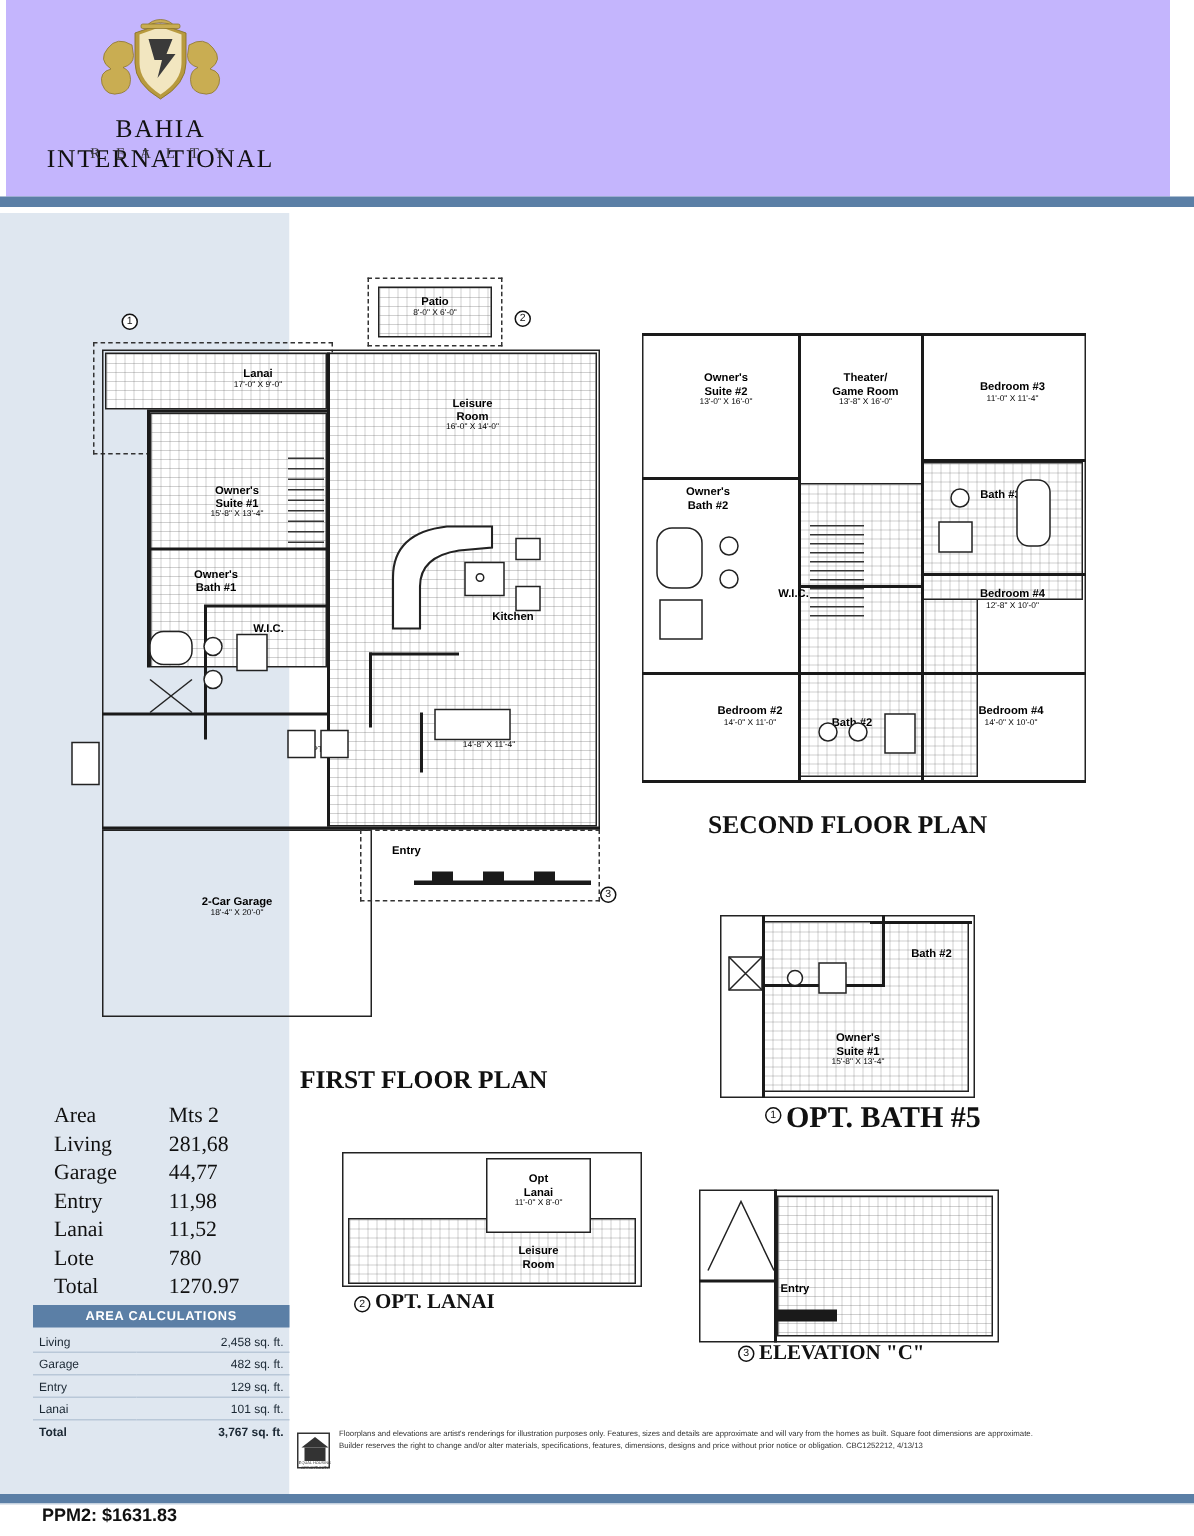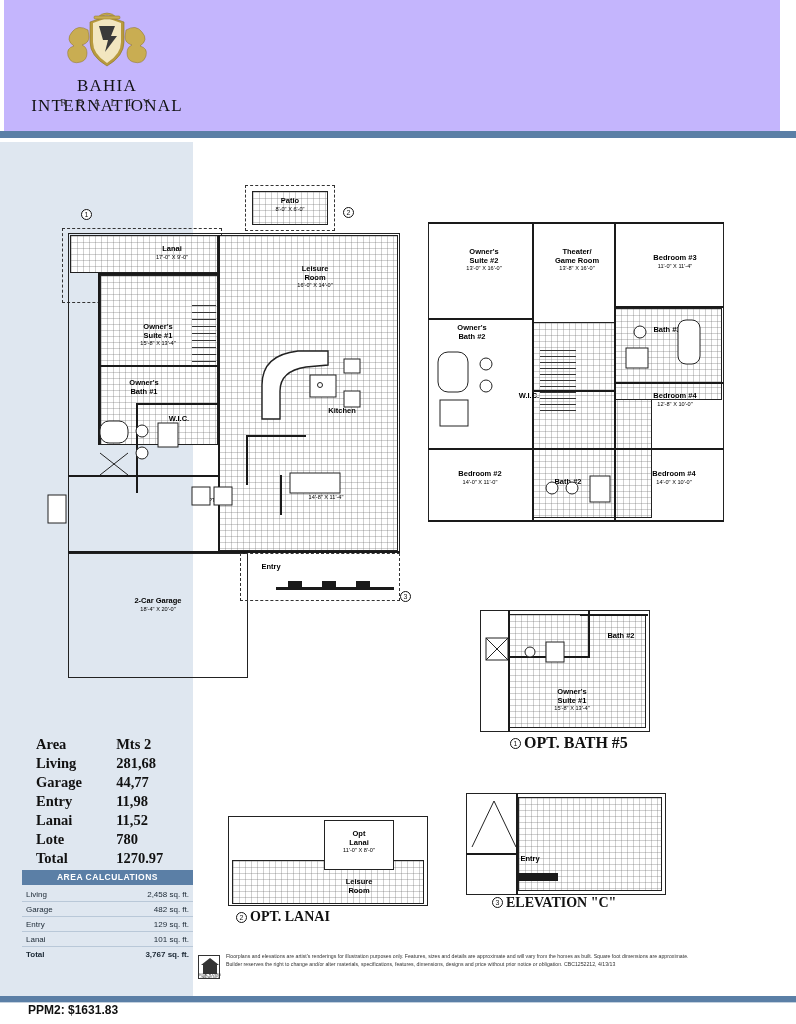--- a/index.html
+++ b/index.html
@@ -85,21 +85,21 @@
   .room-label .rd { font-size:5.6px; display:block; white-space:nowrap;}
   .thinbox { position:absolute; border:1px solid #222; }
   .dashbox { position:absolute; border:1px dashed #333; }
   .circ {
     position:absolute; width:11px; height:11px; border:1px solid #111;
     border-radius:50%; font-size:7px; line-height:10px; text-align:center;
     background:#fff; color:#111;
   }
   
   .area-main { position:absolute; left:36px; top:735px; width:160px; }
-  .area-main table { border-collapse:collapse; width:100%;font-weight:bold; }
+  .area-main table { border-collapse:collapse; width:100%; }
   .area-main td {
     font-family:"Liberation Serif", serif;
     font-size:14.5px; color:#111; padding:1px 0;
   }
   .area-main td.v { text-align:left; padding-left:6px; }
   .area-head {
     position:absolute; left:22px; top:870px; width:171px; height:15px;
     background:#5b7fa6; color:#fff; font-size:8.5px; font-weight:bold;
     letter-spacing:.5px; text-align:center; line-height:15px;
   }
@@ -267,20 +267,21 @@
     <rect x="2" y="2" width="18" height="18" fill="#fff" stroke="#222"></rect>
     <rect x="24" y="2" width="18" height="18" fill="#fff" stroke="#222"></rect>
   </svg>
   <svg style="position:absolute; left:248px; top:286px;" width="58" height="40">
     <rect x="2" y="2" width="50" height="20" fill="#fff" stroke="#222"></rect>
   </svg>
   <svg style="position:absolute; left:6px; top:308px;" width="26" height="34">
     <rect x="2" y="2" width="18" height="28" fill="#fff" stroke="#222"></rect>
   </svg>
 
+  <div class="plan-title" style="left:160px; top:525px; font-size:17px;">FIRST FLOOR PLAN</div>
 </div>
 
 <div class="planbox" style="left:428px; top:222px; width:310px; height:360px;">
   <div class="thinbox" style="left:0; top:0; width:296px; height:300px;"></div>
   <div class="thinbox hatch" style="left:104px; top:100px; width:120px; height:196px;"></div>
   <div class="thinbox hatch" style="left:186px; top:86px; width:108px; height:92px;"></div>
 
   <div class="wall" style="left:0; top:0; width:296px; height:2px;"></div>
   <div class="wall" style="left:0; top:298px; width:296px; height:2px;"></div>
   <div class="wall" style="left:104px; top:0; width:2px; height:300px;"></div>
@@ -328,21 +329,21 @@
   <div class="room-label" style="left:214px; top:104px; width:50px;">
     <span class="rn">Bath #3</span>
   </div>
   <div class="room-label" style="left:76px; top:170px; width:50px;">
     <span class="rn">W.I.C.</span>
   </div>
   <div class="room-label" style="left:206px; top:170px; width:82px;">
     <span class="rn">Bedroom #4</span>
     <span class="rd">12'-8" X 10'-0"</span>
   </div>
-  <div class="room-label" style="left:12px; top:248px; width:80px;">
+  <div class="room-label" style="left:32px; top:248px; width:80px;">
     <span class="rn">Bedroom #2</span>
     <span class="rd">14'-0" X 11'-0"</span>
   </div>
   <div class="room-label" style="left:112px; top:256px; width:56px;">
     <span class="rn">Bath #2</span>
   </div>
   <div class="room-label" style="left:204px; top:248px; width:84px;">
     <span class="rn">Bedroom #4</span>
     <span class="rd">14'-0" X 10'-0"</span>
   </div>
@@ -357,20 +358,21 @@
     <rect x="58" y="6" width="22" height="44" rx="8" fill="#fff" stroke="#222"></rect>
     <circle cx="20" cy="18" r="6" fill="#fff" stroke="#222"></circle>
     <rect x="6" y="34" width="22" height="20" fill="#fff" stroke="#222"></rect>
   </svg>
   <svg style="position:absolute; left:110px; top:232px;" width="80" height="58">
     <circle cx="14" cy="34" r="6" fill="#fff" stroke="#222"></circle>
     <circle cx="34" cy="34" r="6" fill="#fff" stroke="#222"></circle>
     <rect x="52" y="22" width="20" height="26" fill="#fff" stroke="#222"></rect>
   </svg>
 
+  <div class="plan-title" style="left:44px; top:318px; font-size:17px;">SECOND FLOOR PLAN</div>
 </div>
 
 <div class="planbox" style="left:480px; top:610px; width:200px; height:170px;">
   <div class="thinbox" style="left:0; top:0; width:170px; height:122px;"></div>
   <div class="thinbox hatch" style="left:28px; top:4px; width:138px; height:114px;"></div>
   <div class="wall" style="left:28px; top:0; width:2px; height:122px;"></div>
   <div class="wall" style="left:28px; top:46px; width:82px; height:2px;"></div>
   <div class="wall" style="left:108px; top:0; width:2px; height:48px;"></div>
   <div class="wall" style="left:100px; top:4px; width:68px; height:2px;"></div>
   <div class="room-label" style="left:114px; top:22px; width:54px;">
@@ -381,24 +383,24 @@
     <span class="rn">Suite #1</span>
     <span class="rd">15'-8" X 13'-4"</span>
   </div>
   <svg style="position:absolute; left:4px; top:26px;" width="110" height="40">
     <rect x="2" y="2" width="22" height="22" fill="#fff" stroke="#222"></rect>
     <path d="M2 2 l22 22 M24 2 l-22 22" stroke="#222"></path>
     <circle cx="46" cy="16" r="5" fill="#fff" stroke="#222"></circle>
     <rect x="62" y="6" width="18" height="20" fill="#fff" stroke="#222"></rect>
   </svg>
   <div class="circ" style="left:30px; top:128px;">1</div>
-  <div class="plan-title" style="left:44px; top:124px; font-size:16px;">OPT. BATH #5</div>
-</div>
-
-<div class="planbox" style="left:228px; top:816px; width:215px; height:125px;">
+  <div class="plan-title" style="left:44px; top:124px; font-size:20px;">OPT. BATH #5</div>
+</div>
+
+<div class="planbox" style="left:228px; top:768px; width:215px; height:125px;">
   <div class="thinbox" style="left:0; top:0; width:200px; height:90px;"></div>
   <div class="thinbox hatch" style="left:4px; top:44px; width:192px; height:44px;"></div>
   <div class="thinbox" style="left:96px; top:4px; width:70px; height:50px; background:#fff;"></div>
   <div class="room-label" style="left:100px; top:14px; width:62px;">
     <span class="rn">Opt</span>
     <span class="rn">Lanai</span>
     <span class="rd">11'-0" X 8'-0"</span>
   </div>
   <div class="room-label" style="left:100px; top:62px; width:62px;">
     <span class="rn">Leisure</span>

